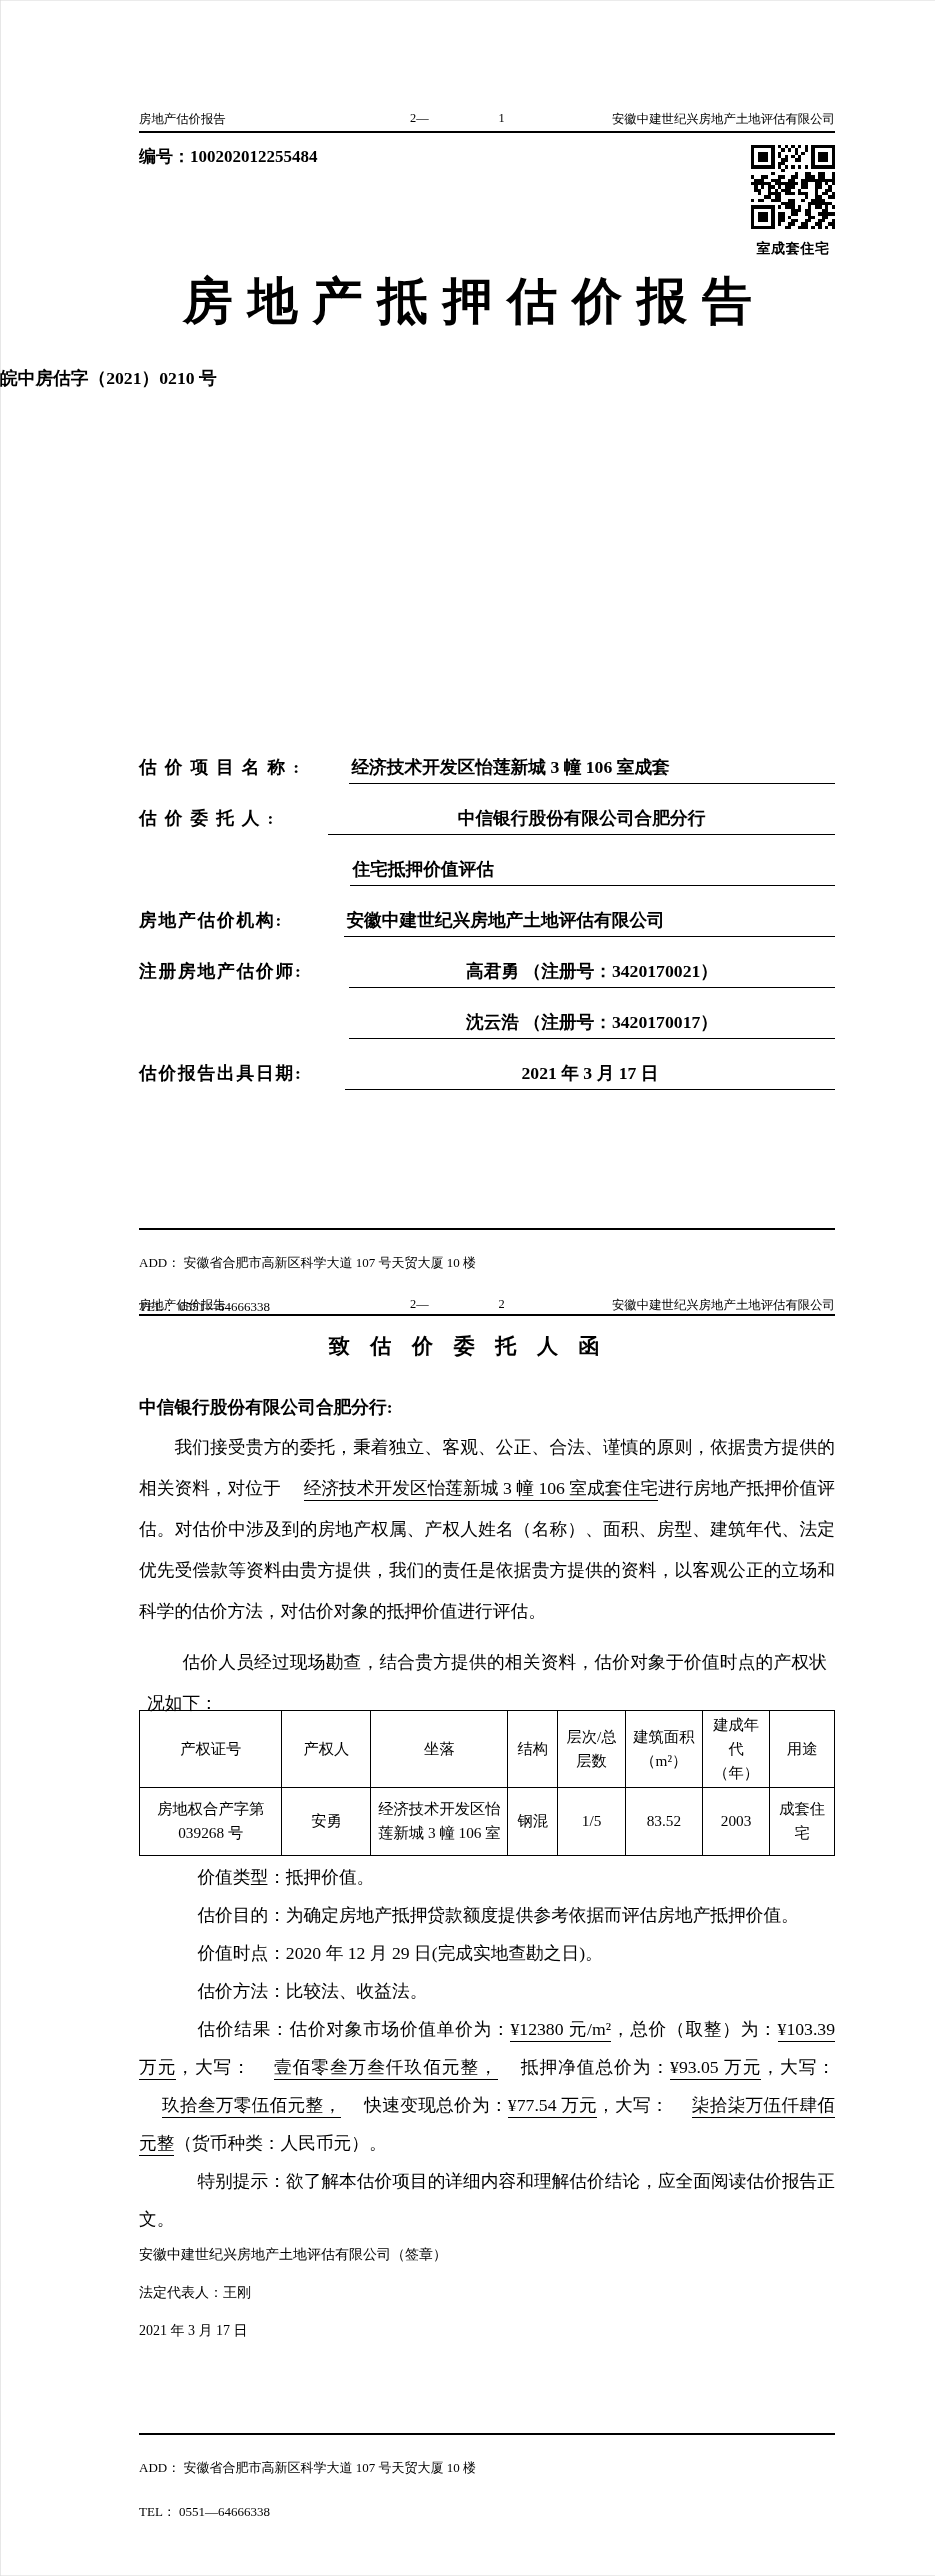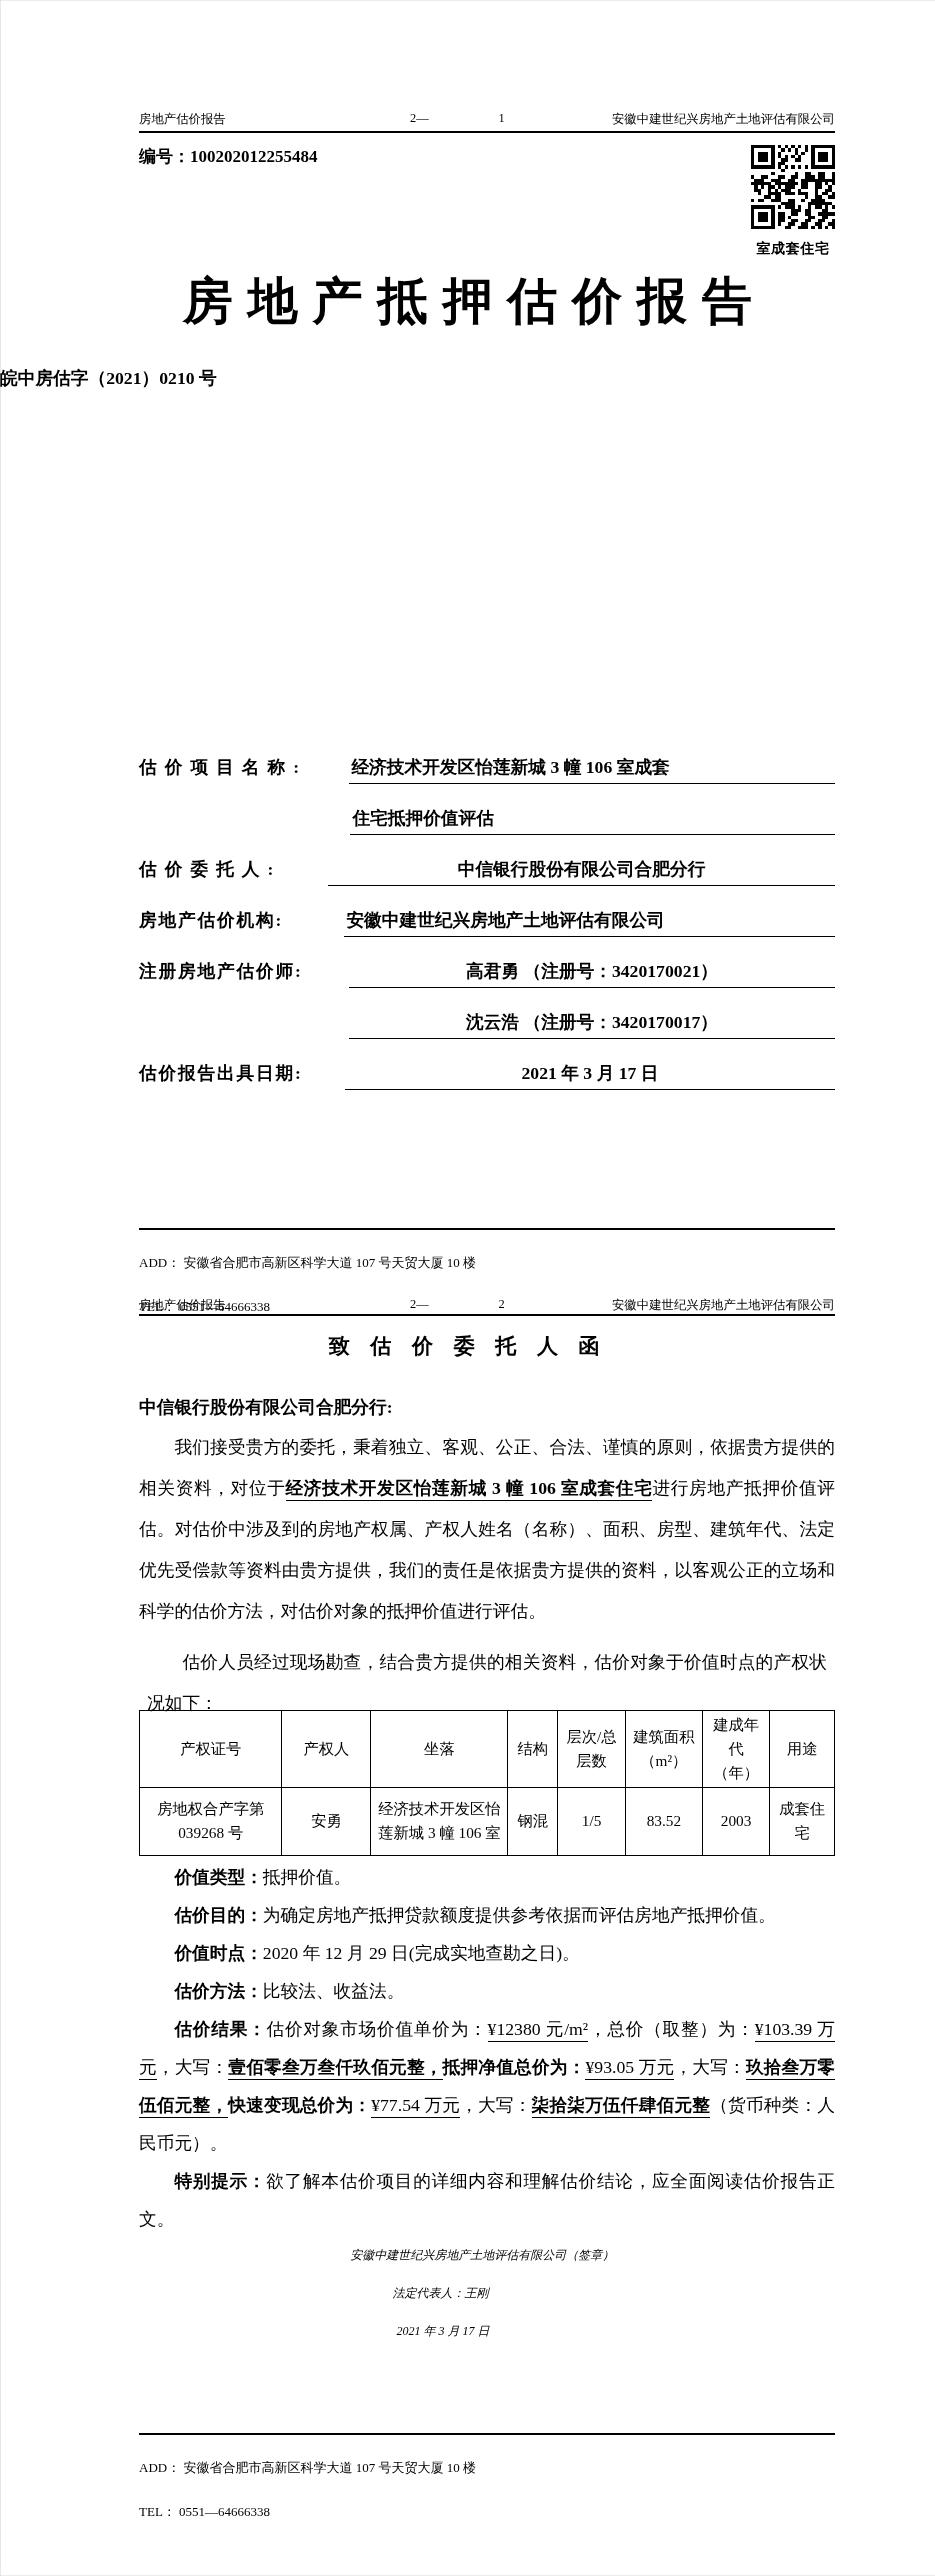--- a/index.html
+++ b/index.html
@@ -38,35 +38,35 @@
   .fvalue.left { text-align:left; padding-left:2.4px; }
   .fvalue.center { text-align:center; }
 
   
   .letter-title { position:absolute; top:44px; left:0; right:0; margin:0; text-align:center;
     font-size:21px; font-weight:bold; letter-spacing:7.7px; white-space:nowrap; }
   .salutation { position:absolute; top:107px; left:139px; font-size:17.7px; font-weight:bold; }
   .body-block { position:absolute; left:139px; right:101px; font-size:17.7px; }
   #para1 { top:139px; line-height:41px; text-align:justify; text-indent:2em; margin:0; }
   #para2 { top:346px; line-height:41px; text-align:justify; text-indent:2em; margin:8px; }
-  .bld { font-weight:bold; }
+  .bld { font-weight:normal;margin-left:23px; }
   .unl { border-bottom:1.2px solid #000; padding-bottom:1.8px; }
 
   .prop-table { position:absolute; top:422px; left:139px; right:101px; width:696px;
     border-collapse:collapse; table-layout:fixed; font-size:15.3px; }
   .prop-table th, .prop-table td { border:1.2px solid #000; font-weight:normal; text-align:center;
     vertical-align:middle; padding:2.4px 3.5px; line-height:23.6px; }
   .prop-table thead tr { height:61px; }
   .prop-table tbody tr { height:68px; }
 
   #stanzas { top:570px; line-height:38px; }
   .stanza { text-indent:2em; }
   .result-para, .notice-para { margin:0; text-align:justify; text-indent:2em; }
 
-  .signature { position:absolute; top:948px; left:139px; right:101px; font-size:12px; line-height:38px; text-align:center;font-style:italic; }
+  .signature { position:absolute; top:948px; left:139px; right:101px; font-size:14px; line-height:38px; text-align:left; }
   .sig-company { padding-right:9.4px; }
   .sig-rep { padding-right:93px; }
   .sig-date { padding-right:88px; }
 </style>
 </head>
 <body>
 
 <div class="canvas">
 
   <section class="page" id="page-1">
@@ -318,26 +318,26 @@
 
     <h1 class="main-title">房 地 产 抵 押 估 价 报 告</h1>
     <div class="doc-no">皖中房估字（2021）0210 号</div>
 
     <div class="fields">
       <div class="frow">
         <span class="flabel w1">估 价 项 目 名 称 :</span>
         <span class="fvalue left">经济技术开发区怡莲新城 3 幢 106 室成套</span>
       </div>
       <div class="frow">
+        <span class="flabel w2">估 价 委 托 人 :</span>
+        <span class="fvalue center">中信银行股份有限公司合肥分行</span>
+      </div>
+      <div class="frow">
         <span class="fspacer sp1"></span>
         <span class="fvalue left">住宅抵押价值评估</span>
-      </div>
-      <div class="frow">
-        <span class="flabel w2">估 价 委 托 人 :</span>
-        <span class="fvalue center">中信银行股份有限公司合肥分行</span>
       </div>
       <div class="frow">
         <span class="flabel w3">房地产估价机构:</span>
         <span class="fvalue left">安徽中建世纪兴房地产土地评估有限公司</span>
       </div>
       <div class="frow">
         <span class="flabel w4">注册房地产估价师:</span>
         <span class="fvalue center">高君勇 （注册号：3420170021）</span>
       </div>
       <div class="frow">

